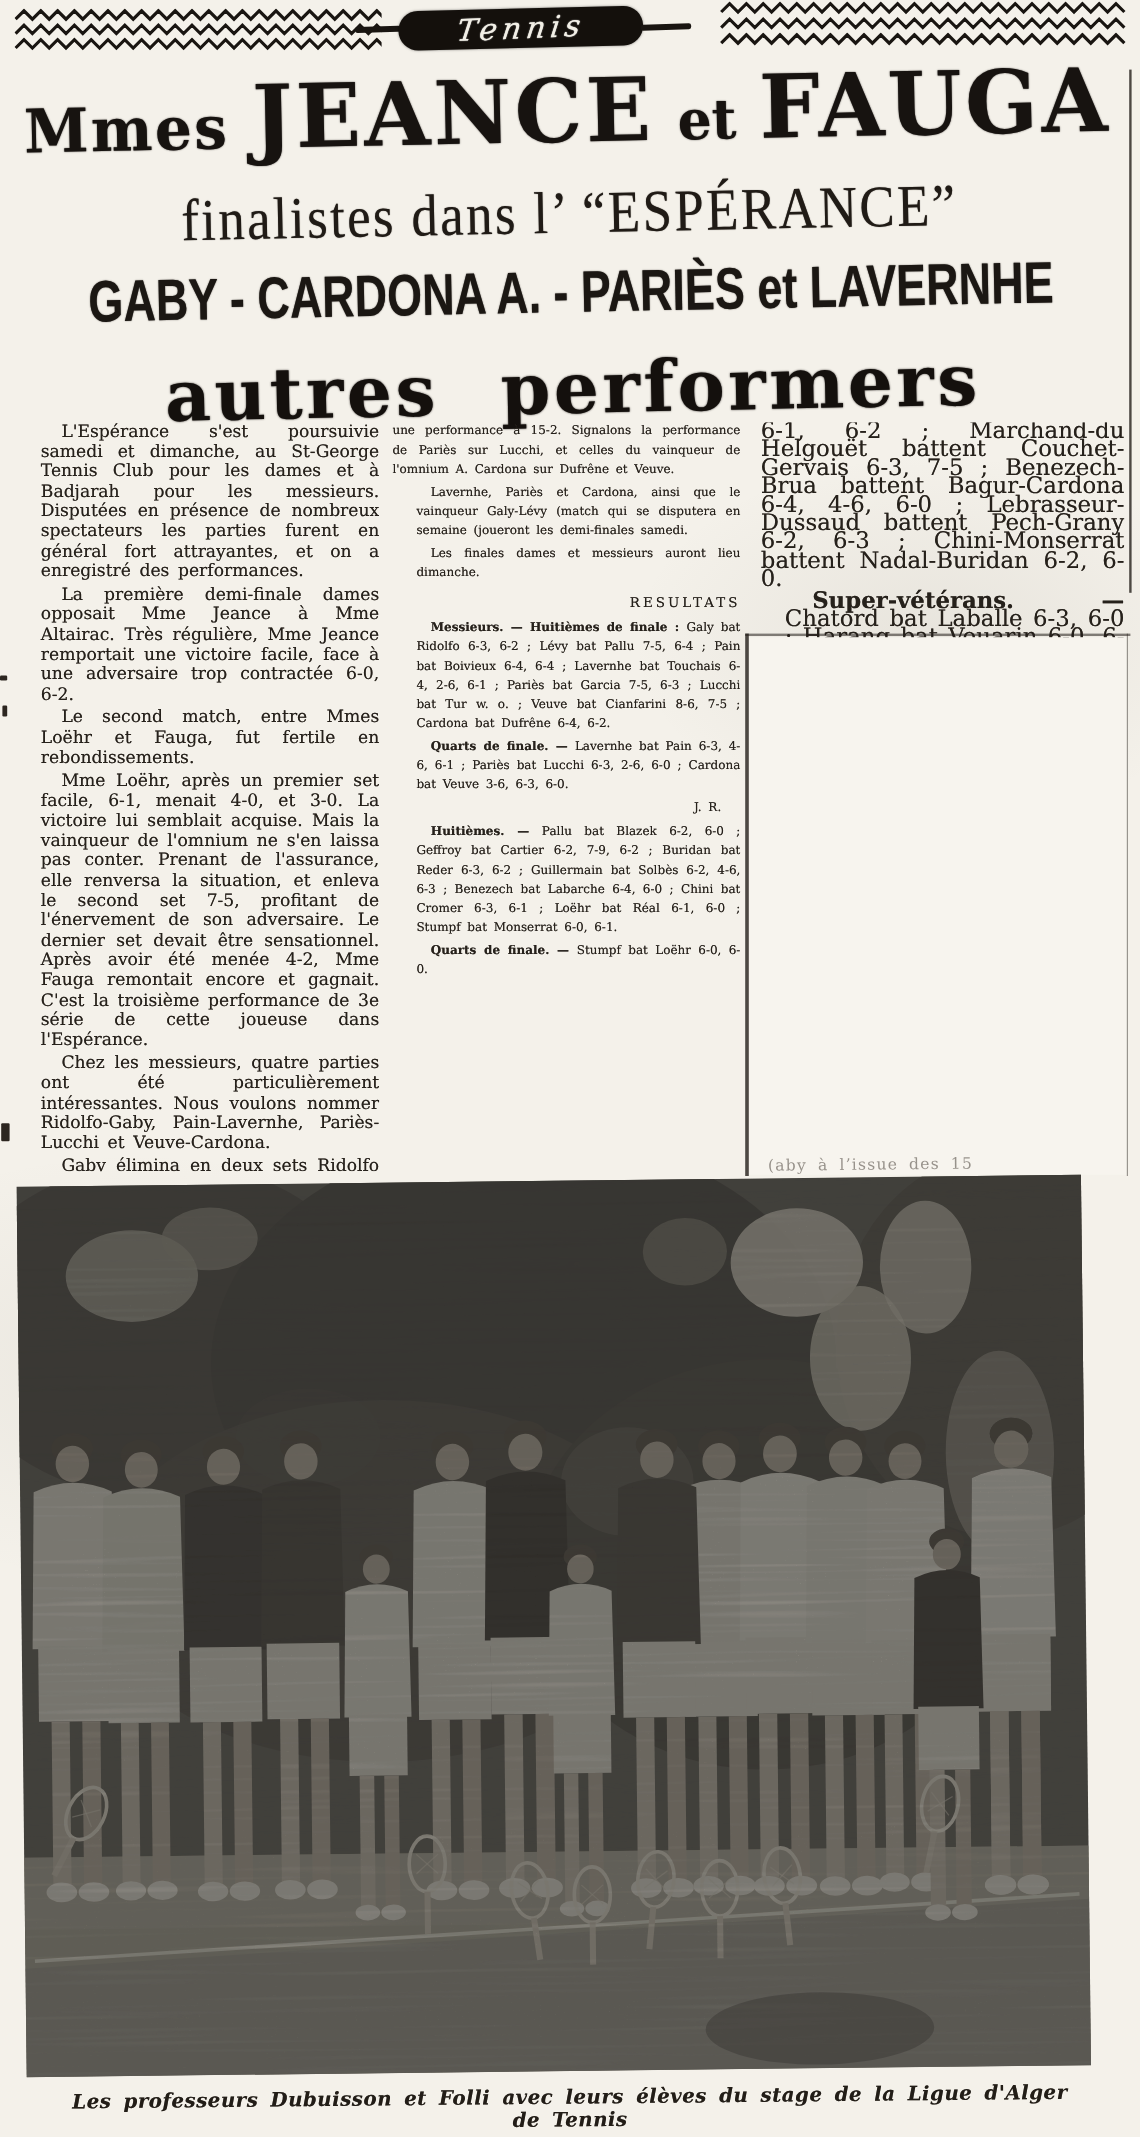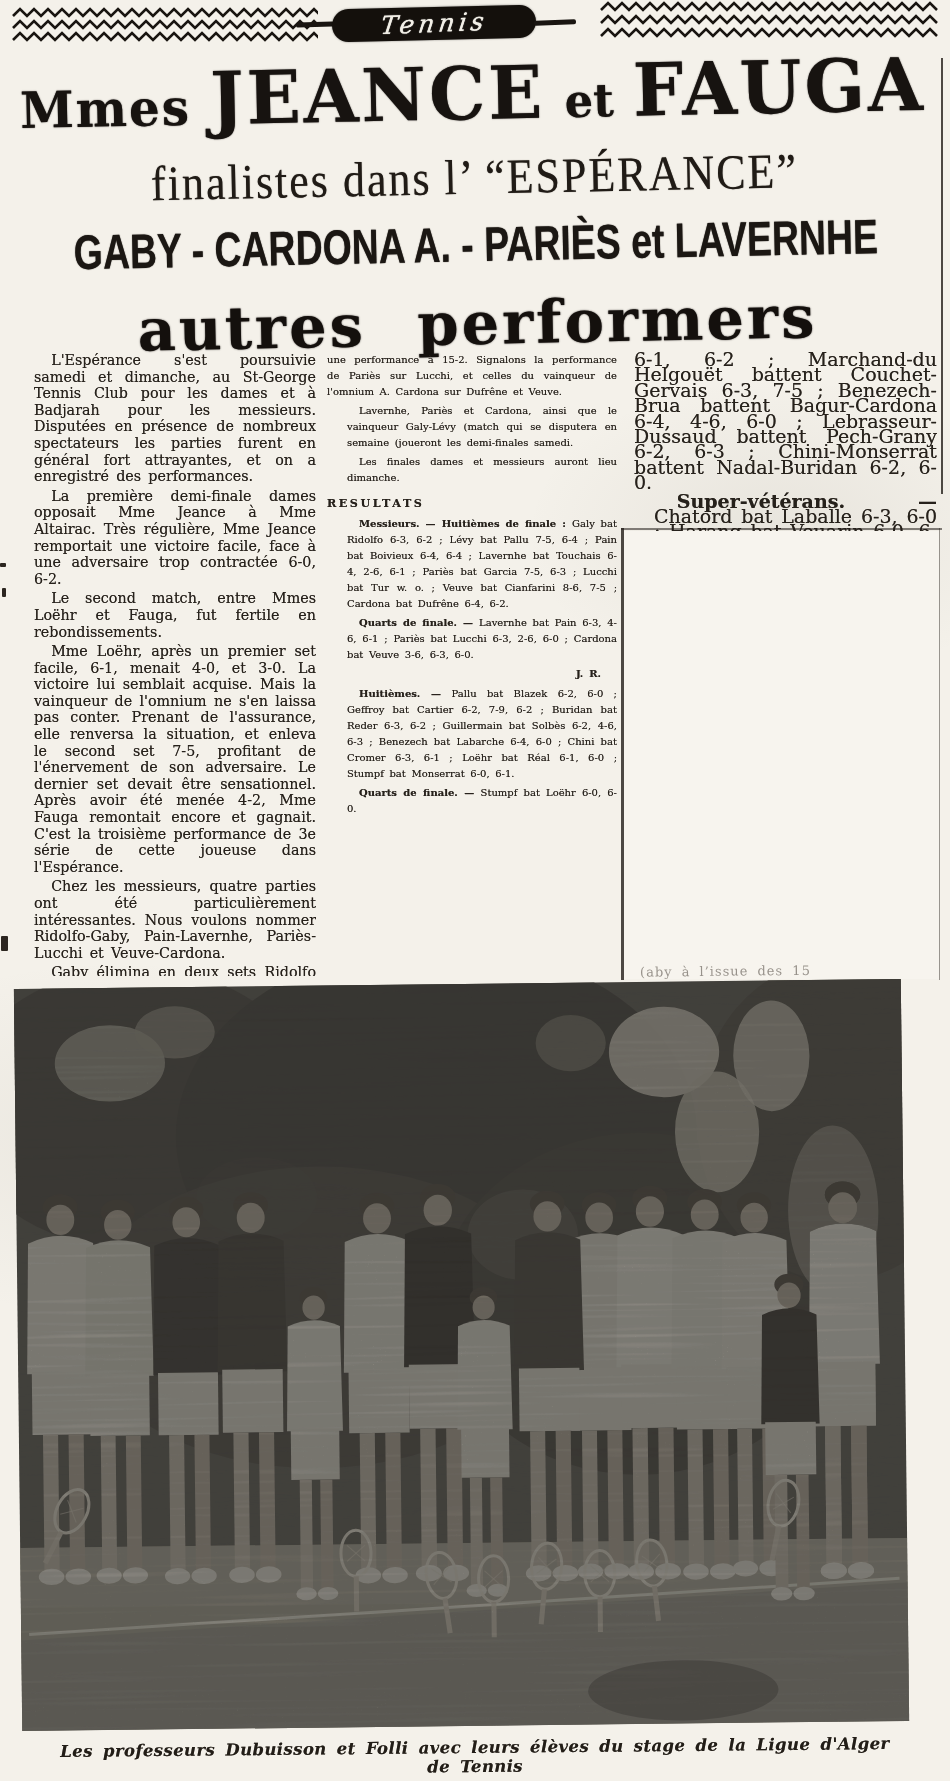--- a/index.html
+++ b/index.html
@@ -45,23 +45,23 @@
     word-spacing:28px;letter-spacing:3px;text-shadow:0 0 1.6px rgba(20,16,13,.9);}
   
   .col{position:absolute;top:352px;overflow:hidden;text-align:justify;
     color:#26211b;text-shadow:0 0 .5px rgba(38,33,27,.65);}
   .c1{left:14px;width:302px;height:624px;font-size:14.3px;line-height:16.6px;word-spacing:2.6px;}
   .c2{left:327px;width:290px;height:626px;font-size:10px;line-height:16px;word-spacing:2.4px;}
   .c3{left:634px;width:303px;height:240px;font-size:19px;line-height:15.4px;word-spacing:2px;}
   .par{margin:0 0 3px 0;}
   .par.indent{text-indent:1.2em;margin-left:20px;}
   .par.noindent{text-indent:0;}
-  .par.heading{text-align:left;font-weight:bold;text-indent:0;letter-spacing:2.5px;
+  .par.heading{text-align:right;font-weight:normal;text-indent:0;letter-spacing:2.5px;
     font-size:1.12em;margin:9px 0 5px 0;}
-  .par.sig{text-align:right;font-weight:bold;text-indent:0;padding-right:1.6em;margin:2px 0 4px;}
+  .par.sig{text-align:right;font-weight:normal;text-indent:0;padding-right:1.6em;margin:2px 0 4px;}
   .par b{font-weight:bold;}
   
   .vrule{position:absolute;background:rgba(35,30,25,.8);}
   .hrule{position:absolute;background:rgba(35,30,25,.55);}
   .box-fill{position:absolute;background:#f7f4ee;}
   .mark{position:absolute;background:#2c2620;border-radius:1px;}
   
   #fragment{left:640px;top:963px;width:300px;font-size:13px;color:rgba(55,48,40,.5);
     letter-spacing:1px;word-spacing:4px;transform:rotate(-.6deg);}
   

